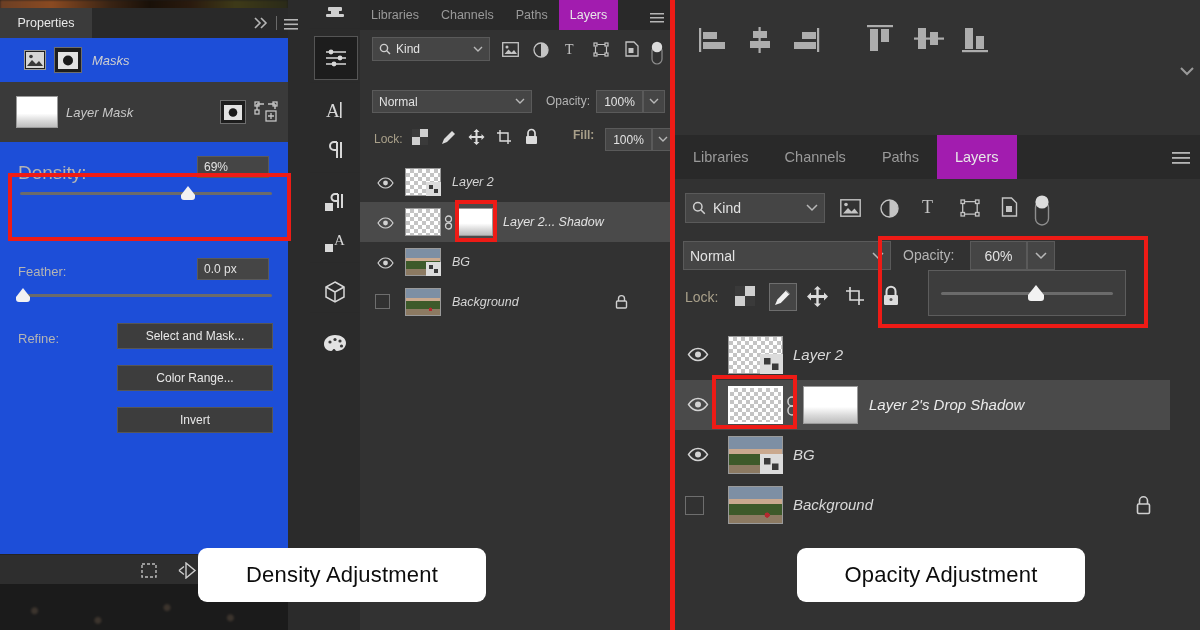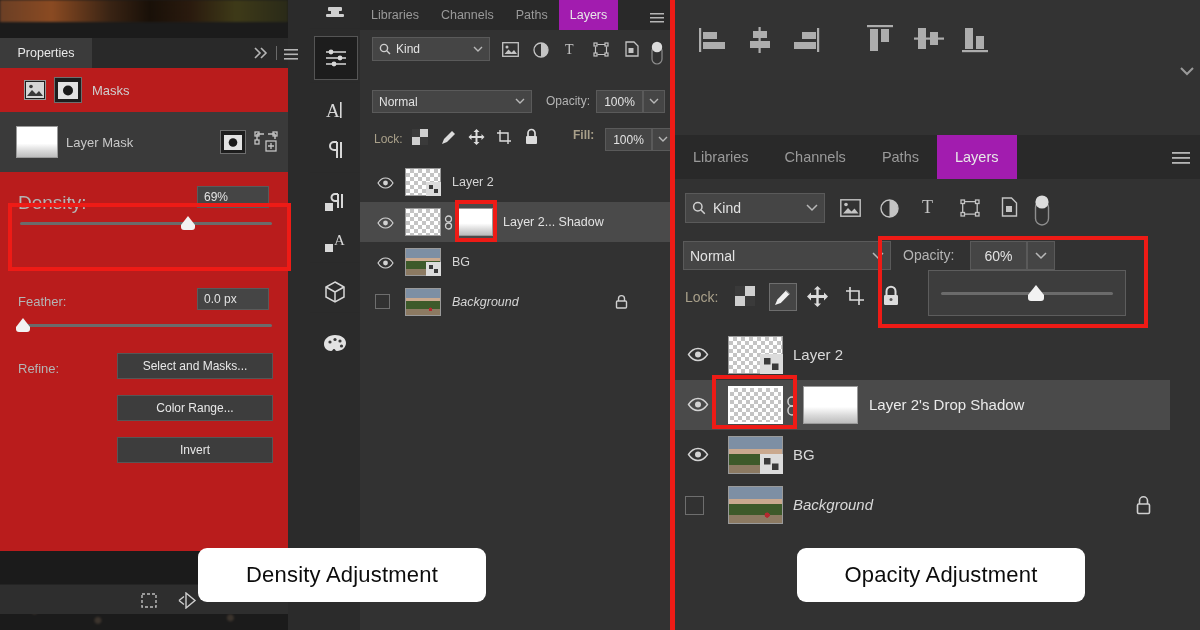--- a/index.html
+++ b/index.html
@@ -3,21 +3,21 @@
 <meta charset="utf-8">
 <style>
   * { margin:0; padding:0; box-sizing:border-box; }
   html,body { width:1200px; height:630px; overflow:hidden; background:#1b1b1b;
     font-family:"Liberation Sans", sans-serif; }
   #stage { position:relative; width:1200px; height:630px; background:#1b1b1b; }
 
   
   .abs { position:absolute; }
   .panel { background:#323232; }
-  .txt { color:#c8c8c8; font-size:12px; white-space:nowrap; }
+  .txt { color:#c8c8c8; font-size:12px; white-space:nowrap;font-style:italic; }
   .lbl { color:#b4b4b4; font-size:12px; white-space:nowrap; }
   .field { background:#454545; border:1px solid #5a5a5a; color:#e2e2e2;
     font-size:12px; display:flex; align-items:center; padding:0 6px; }
   .btn { background:#3d3d3d; border:1px solid #565656; color:#e8e8e8;
     font-size:12px; display:flex; align-items:center; justify-content:center; }
   .redbox { border:4px solid #ee1b16; pointer-events:none; }
   .redline { background:#ee1b16; }
   .caption { background:#ffffff; color:#0c0c0c; border-radius:9px;
     display:flex; align-items:center; justify-content:center;
     font-size:22px; letter-spacing:.2px; }
@@ -54,21 +54,21 @@
               background:linear-gradient(90deg,#6b3f25,#8a4a22 18%,#3a2414 38%,#191008 52%,#2a1a0e 66%,#3e3a18 82%,#2a2a18);filter:blur(1px);"></div>
   <div class="abs" style="left:0;top:598px;width:288px;height:32px;
               background:linear-gradient(#b99d82,#c8ad90 40%,#b39madd 70%,#a88d74);filter:blur(.6px);"></div>
   <div class="abs" style="left:0;top:598px;width:288px;height:32px;opacity:.35;
         background:radial-gradient(circle at 12% 40%,#7a6450 0 3px,transparent 4px),
                    radial-gradient(circle at 34% 70%,#7a6450 0 3px,transparent 4px),
                    radial-gradient(circle at 58% 30%,#7a6450 0 3px,transparent 4px),
                    radial-gradient(circle at 80% 62%,#7a6450 0 3px,transparent 4px);filter:blur(1px);"></div>
   <div class="abs" style="left:288px;top:0;width:22px;height:630px;background:#2b2b2b;"></div>
 
-  <div class="abs panel" style="left:0;top:38px;width:288px;height:513px;background:#b91c1c;">
+  <div class="abs panel" style="left:0;top:8px;width:288px;height:576px;background:#1d4ed8;">
 
     <div class="abs" style="left:0;top:0;width:288px;height:30px;background:#292929;">
       <div class="abs" style="left:0;top:0;width:92px;height:30px;background:#3b3b3b;display:flex;align-items:center;justify-content:center;">
         <span style="color:#e9e9e9;font-size:12.5px;">Properties</span>
       </div>
       <div class="abs" style="left:252px;top:7px;width:18px;height:16px;">
         <svg width="18" height="16" viewBox="0 0 18 16">
             <path d="M3 3l5 5-5 5" stroke="#b5b5b5" stroke-width="1.6" fill="none"></path>
             <path d="M9 3l5 5-5 5" stroke="#b5b5b5" stroke-width="1.6" fill="none"></path>
           </svg>
@@ -145,21 +145,21 @@
       <div class="abs sliderTrack" style="left:20px;top:46px;width:252px;"></div>
       <div class="abs" style="left:16px;top:40px;width:14px;height:14px;">
         <div class="thumbTri"></div>
           <div class="thumbBase"></div>
       </div>
     </div>
 
     <div class="abs" style="left:0;top:315px;width:288px;height:150px;">
       <span class="abs lbl" style="left:18px;top:8px;font-size:13px;">Refine:</span>
       <div class="abs btn" style="left:117px;top:0px;width:156px;height:26px;">
-        <span>Select and Masks...</span>
+        <span>Select and Mask...</span>
       </div>
       <div class="abs btn" style="left:117px;top:42px;width:156px;height:26px;">
         <span>Color Range...</span>
       </div>
       <div class="abs btn" style="left:117px;top:84px;width:156px;height:26px;">
         <span>Invert</span>
       </div>
     </div>
 
     <div class="abs" style="left:0;top:546px;width:288px;height:30px;background:#2e2e2e;border-top:1px solid #242424;">

